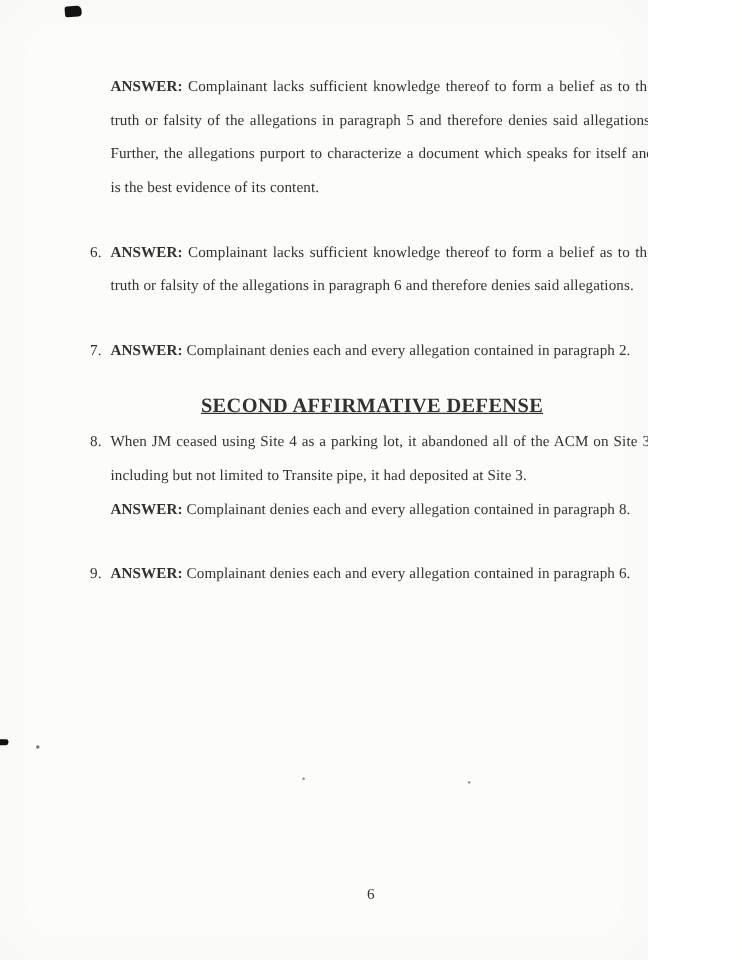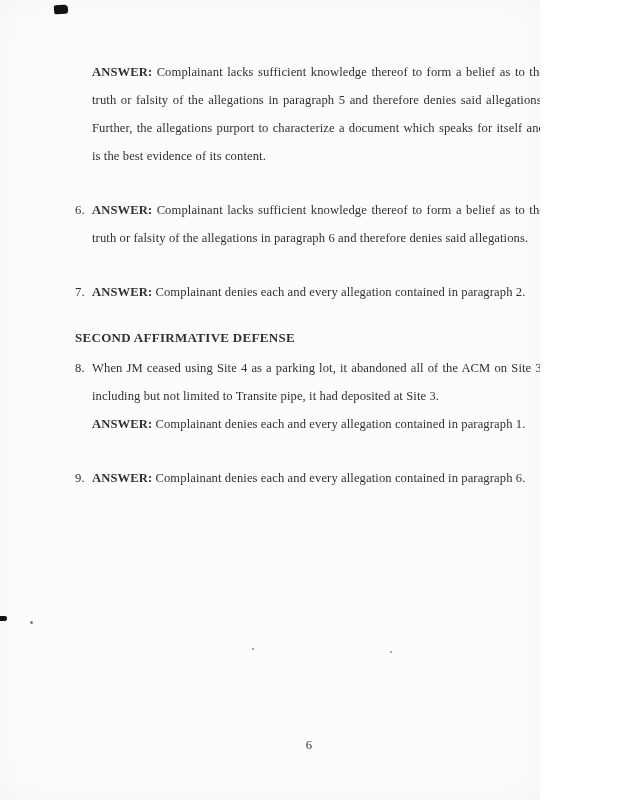--- a/index.html
+++ b/index.html
@@ -33,24 +33,25 @@
   .indent { padding-left: 17px; }
 
   .item { position: relative; padding-left: 17px; }
   .num { position: absolute; left: 0; top: 0; }
 
   .mt26 { margin-top: 26px; }
   .mt18 { margin-top: 18px; }
   .mt2  { margin-top: 2px; }
 
   .heading {
-    text-align: left;
+    text-align: center;
     font-weight: bold;
+    text-decoration: underline;
     letter-spacing: 0.3px;
-    font-size: 13px;
+    font-size: 17px;
   }
 
   .page-number {
     position: absolute;
     top: 738px;
     left: 0;
     width: 618px;
     text-align: center;
     font-size: 12.6px;
     color: #31312f;
@@ -94,21 +95,21 @@
     <div class="item mt26">
       <span class="num">7.</span>
       <p><span class="bold">ANSWER:</span> <span>Complainant denies each and every allegation contained in paragraph 2.</span></p>
     </div>
 
     <div class="heading mt18">SECOND AFFIRMATIVE DEFENSE</div>
 
     <div class="item mt2">
       <span class="num">8.</span>
       <p>When JM ceased using Site 4 as a parking lot, it abandoned all of the ACM on Site 3, including but not limited to Transite pipe, it had deposited at Site 3.</p>
-      <p><span class="bold">ANSWER:</span> <span>Complainant denies each and every allegation contained in paragraph 1.</span></p>
+      <p><span class="bold">ANSWER:</span> <span>Complainant denies each and every allegation contained in paragraph 8.</span></p>
     </div>
 
     <div class="item mt26">
       <span class="num">9.</span>
       <p><span class="bold">ANSWER:</span> <span>Complainant denies each and every allegation contained in paragraph 6.</span></p>
     </div>
 
   </div>
 
   <div class="page-number">6</div>

